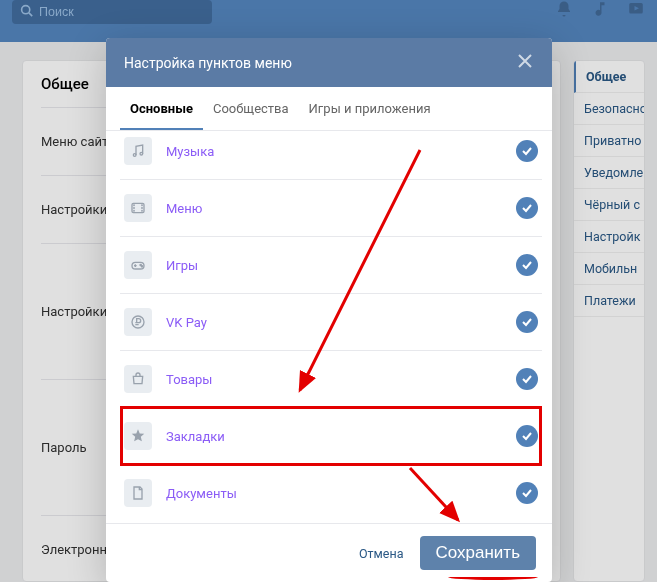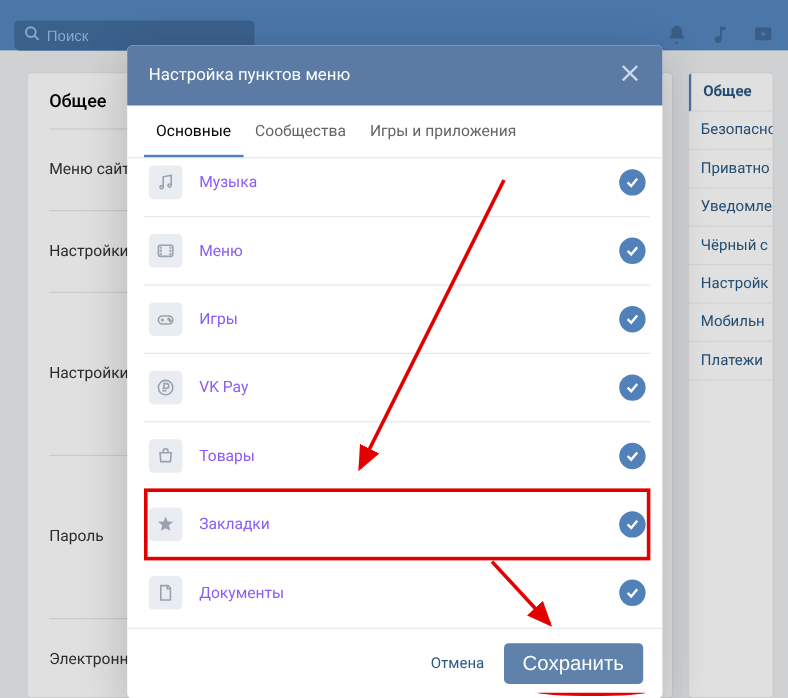--- a/index.html
+++ b/index.html
@@ -12,21 +12,21 @@
     height: 582px;
     overflow: hidden;
     position: relative;
   }
 
   
   .top-header {
     background: #4a76a8;
     height: 42px;
     display: flex;
-    align-items: flex-end;
+    align-items: flex-start;
     padding: 0 12px;
     gap: 12px;
   }
   .search-wrap {
     background: #3a608c;
     border-radius: 4px;
     display: flex;
     align-items: center;
     padding: 4px 8px;
     width: 200px;
@@ -126,21 +126,21 @@
     border-bottom: 1px solid #e7e8ec;
     padding: 0 14px;
   }
   .modal-tab {
     padding: 14px 10px 12px;
     font-size: 13px;
     color: #656565;
     cursor: pointer;
   }
   .modal-tab.active {
-    font-weight: 400;
+    font-weight: 700;
     color: #000;
     border-bottom: 2px solid #5181b8;
   }
 
   .modal-list {
     flex: 1;
     overflow-y: scroll;
     padding: 0 10px 0 14px;
   }
   .modal-list::-webkit-scrollbar { width: 12px; }

